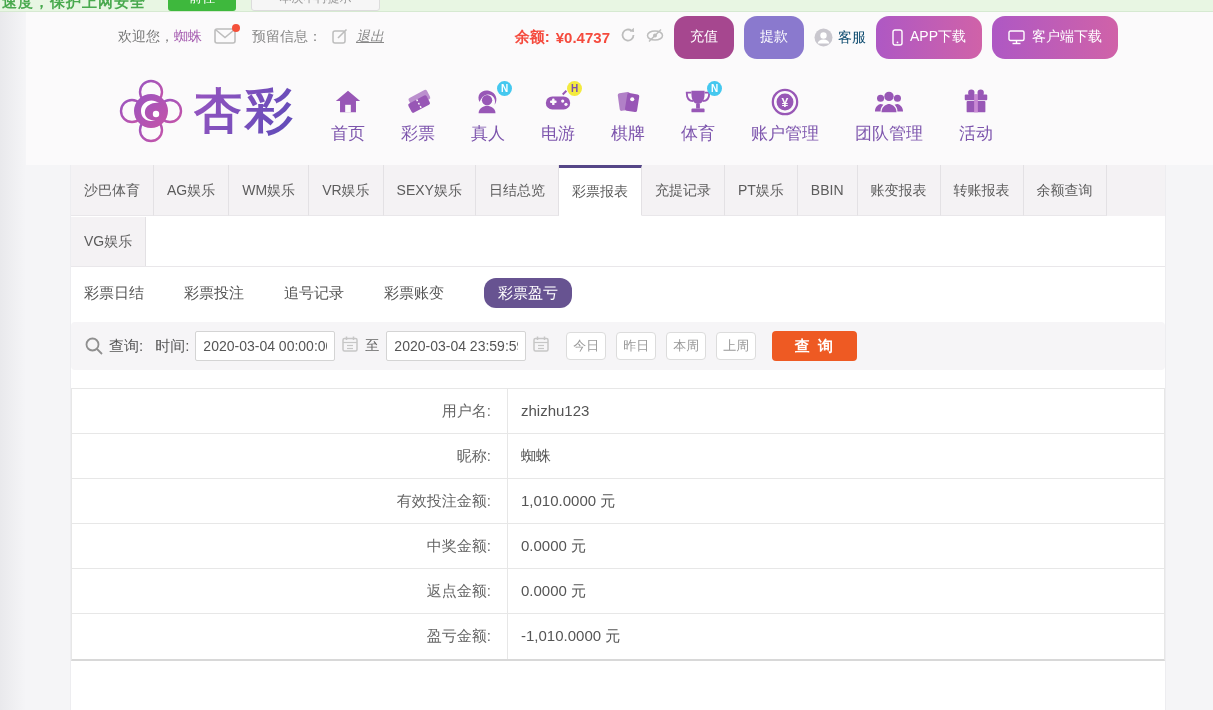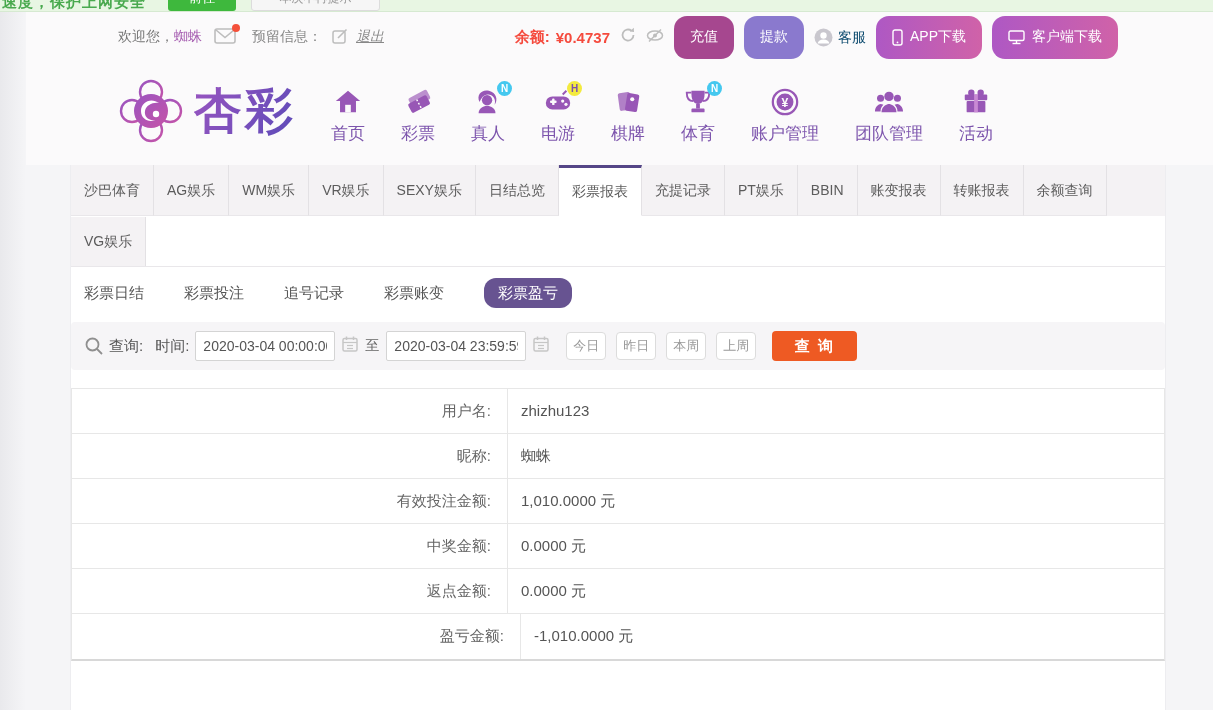--- a/index.html
+++ b/index.html
@@ -78,21 +78,21 @@
   .to-sep { font-size:14px; color:#666; margin-right:7px; }
   .quick-btn { width:40px; height:28px; background:#fff; border:1px solid #dcdcdc; border-radius:4px;
     color:#999; font-size:13px; margin-left:10px; cursor:pointer; }
   .search-btn { width:85px; height:30px; margin-left:16px; background:#ee5a23; border:none; border-radius:4px;
     color:#fff; font-size:15px; font-weight:bold; letter-spacing:2px; cursor:pointer; }
 
   
   .report { position:absolute; left:0; top:223px; width:100%;
     border:1px solid #e7e7e7; border-bottom:2px solid #d8d8d8; }
   .rrow { display:flex; height:45px; border-bottom:1px solid #e7e7e7; }
-  .rrow:last-child { border-bottom:none;margin-left:13px; }
+  .rrow:last-child { border-bottom:none; }
   .rlabel { width:436px; border-right:1px solid #e7e7e7; text-align:right; padding-right:16px;
     line-height:44px; font-size:15px; color:#666; }
   .rvalue { flex:1; padding-left:13px; line-height:44px; font-size:15px; color:#555; }
 
   .left-shade { position:absolute; left:0; top:12px; width:26px; height:698px;
     background:linear-gradient(90deg,#e9e9ec,#f5f5f7); pointer-events:none; }
 </style>
 </head>
 <body>
 

